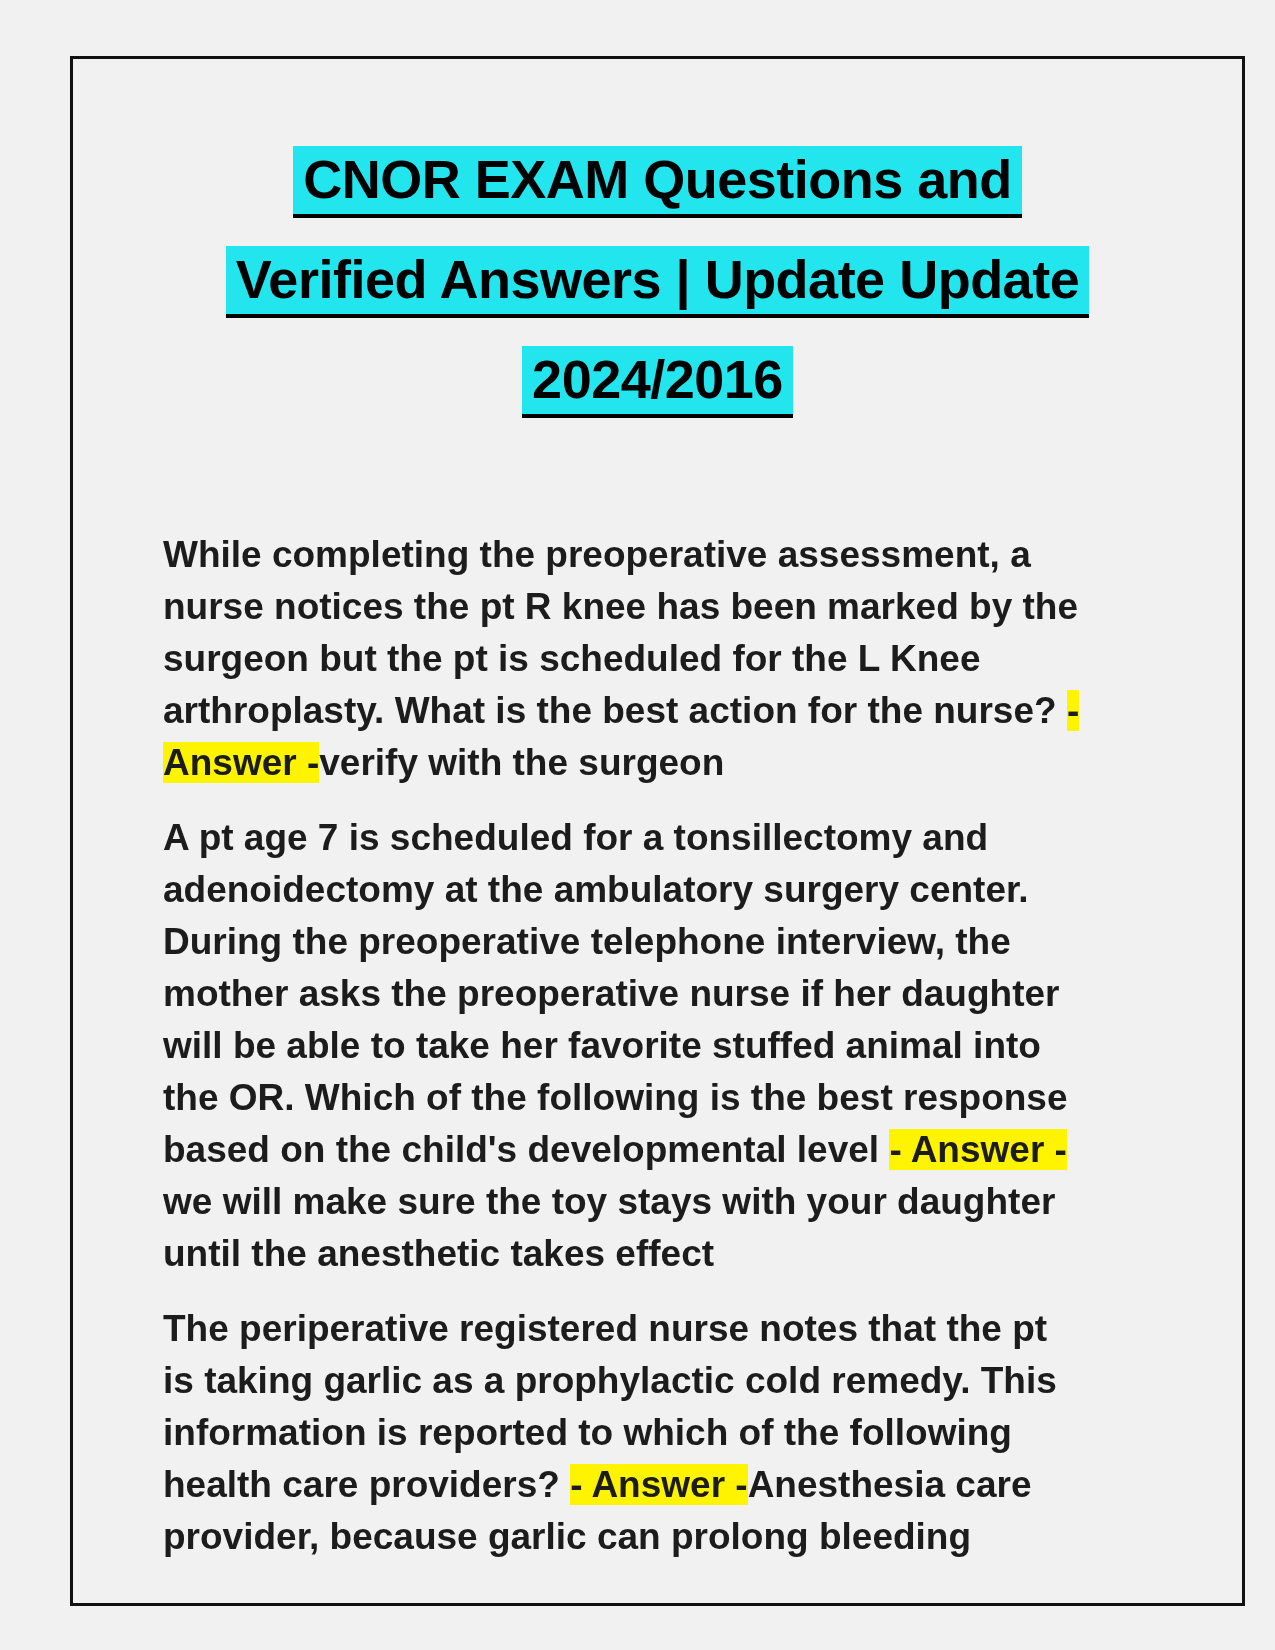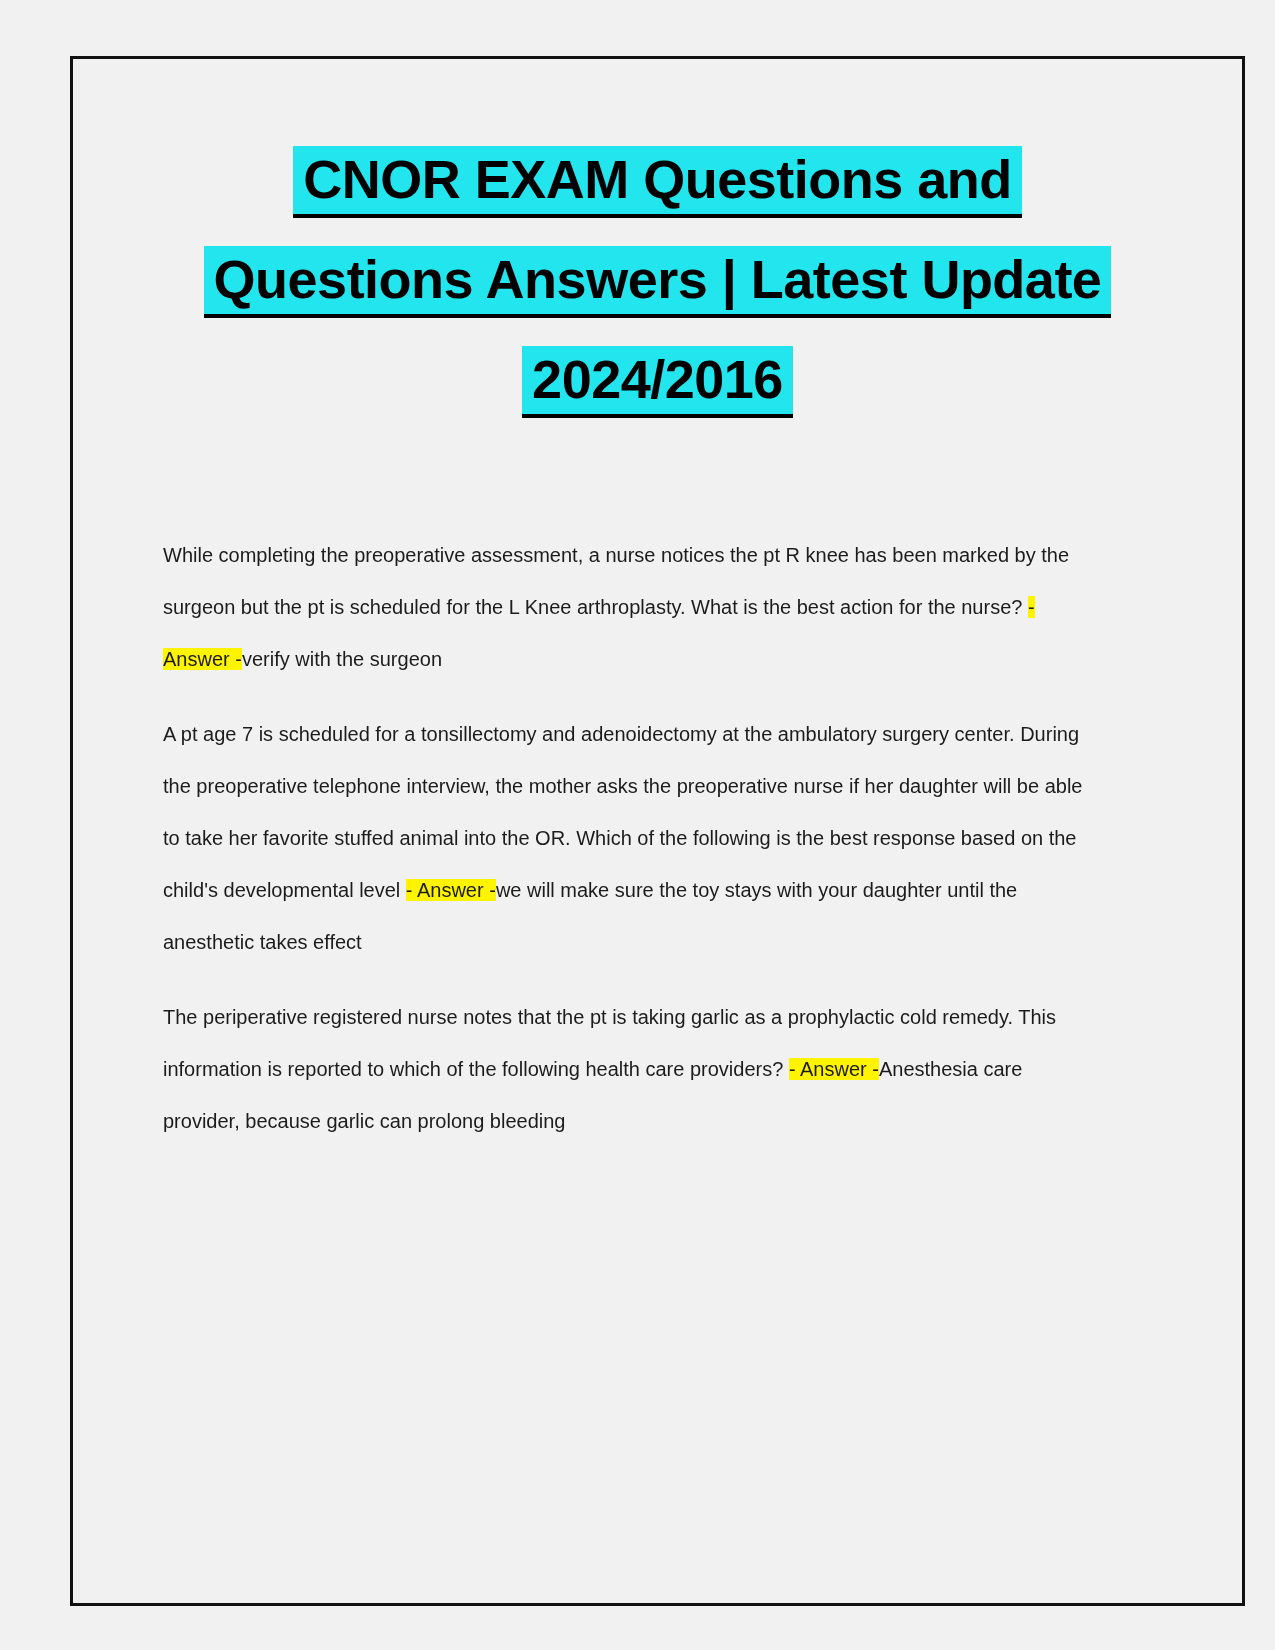--- a/index.html
+++ b/index.html
@@ -37,35 +37,36 @@
   }
   .title-line{white-space:nowrap;}
   .hl-cyan{
     background:var(--hl-cyan);
     padding:3px 10px 5px;
     border-bottom:4px solid #000;
   }
   .qa{
     margin-top:100px;
     max-width:925px;
-    font-size:20px;
+    font-size:37px;
     line-height:52px;
     color:#1c1c1c;
+    font-weight:bold;
   }
   .qa-paragraph{margin:0 0 23px 0;}
   .hl-yellow{background:var(--hl-yellow);}
   .plain{background:transparent;}
 </style>
 </head>
 <body>
 
 <div class="sheet">
   <header class="title-block">
       <div class="title-line"><span class="hl-cyan">CNOR EXAM Questions and</span></div>
-      <div class="title-line"><span class="hl-cyan">Questions Answers | Latest Update</span></div>
+      <div class="title-line"><span class="hl-cyan">Verified Answers | Update Update</span></div>
       <div class="title-line"><span class="hl-cyan">2024/2016</span></div>
     </header>
   <main class="qa">
       <p class="qa-paragraph"><span class="plain">While completing the preoperative assessment, a nurse notices the pt R knee has been marked by the surgeon but the pt is scheduled for the L Knee arthroplasty. What is the best action for the nurse? </span><span class="hl-yellow">- Answer -</span><span class="plain">verify with the surgeon</span></p>
       <p class="qa-paragraph"><span class="plain">A pt age 7 is scheduled for a tonsillectomy and adenoidectomy at the ambulatory surgery center. During the preoperative telephone interview, the mother asks the preoperative nurse if her daughter will be able to take her favorite stuffed animal into the OR. Which of the following is the best response based on the child's developmental level </span><span class="hl-yellow">- Answer -</span><span class="plain">we will make sure the toy stays with your daughter until the anesthetic takes effect</span></p>
       <p class="qa-paragraph"><span class="plain">The periperative registered nurse notes that the pt is taking garlic as a prophylactic cold remedy. This information is reported to which of the following health care providers? </span><span class="hl-yellow">- Answer -</span><span class="plain">Anesthesia care provider, because garlic can prolong bleeding</span></p>
     </main>
 </div>
 
 </body></html>

